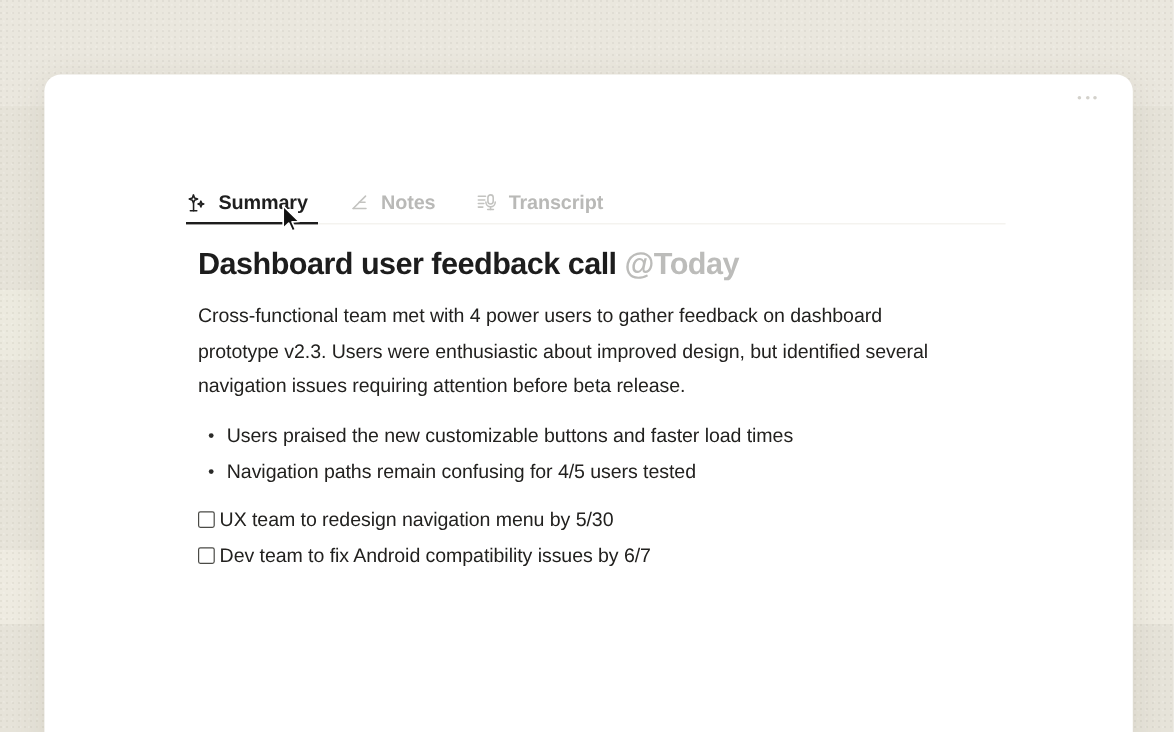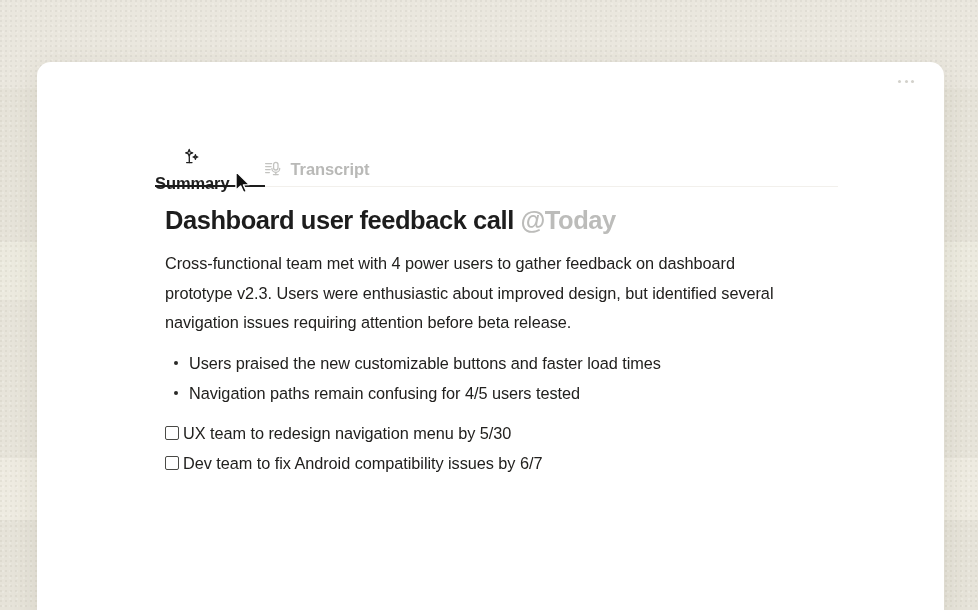--- a/index.html
+++ b/index.html
@@ -68,21 +68,21 @@
   .tab {
     display: flex;
     align-items: center;
     gap: 9px;
     padding: 0 12px 0 0;
     margin-right: 22px;
     height: 44px;
     cursor: pointer;
     user-select: none;
   }
-  .tab:first-child { padding-left: 0; flex-direction: column; }
+  .tab:first-child { padding-left: 0; }
 
   .tab-label {
     font-size: 16.5px;
     font-weight: bold;
     letter-spacing: -.1px;
     white-space: nowrap;
   }
   .tab.active .tab-label { color: #1f1f1f; }
   .tab.inactive .tab-label { color: #b9b9b7; font-weight: bold; }
 
@@ -227,20 +227,30 @@
         <svg width="18" height="18" viewBox="0 0 18 18" stroke-width="1.3" stroke-linecap="round" stroke-linejoin="round">
           <path d="M6.2 2.4 L7.1 5.0 L9.7 5.9 L7.1 6.8 L6.2 9.4 L5.3 6.8 L2.7 5.9 L5.3 5.0 Z"></path>
           <path d="M12.4 7.6 L13.0 9.4 L14.8 10.0 L13.0 10.6 L12.4 12.4 L11.8 10.6 L10.0 10.0 L11.8 9.4 Z"></path>
           <path d="M6.3 9.8 L6.3 15.6"></path>
           <path d="M3.6 15.6 L9.0 15.6"></path>
         </svg>
       </span>
       <span class="tab-label">Summary</span>
     </div>
 
+    <div class="tab inactive">
+      <span class="tab-icon">
+        <svg width="18" height="18" viewBox="0 0 18 18" stroke-width="1.3" stroke-linecap="round" stroke-linejoin="round">
+          <path d="M13.6 3.4 L3.3 13.7"></path>
+          <path d="M3.3 13.7 L14.0 13.7"></path>
+          <path d="M8.3 8.6 L13.2 8.6"></path>
+        </svg>
+      </span>
+      <span class="tab-label">Notes</span>
+    </div>
 
     <div class="tab inactive">
       <span class="tab-icon">
         <svg width="18" height="18" viewBox="0 0 18 18" stroke-width="1.3" stroke-linecap="round" stroke-linejoin="round">
           <rect x="9.6" y="2.4" width="4.4" height="7.6" rx="2.2"></rect>
           <path d="M7.9 8.4 a3.9 3.9 0 0 0 7.8 0"></path>
           <path d="M11.8 12.3 L11.8 14.6"></path>
           <path d="M9.4 14.6 L14.2 14.6"></path>
           <path d="M1.6 3.6 L7.6 3.6"></path>
           <path d="M1.6 6.6 L7.0 6.6"></path>

